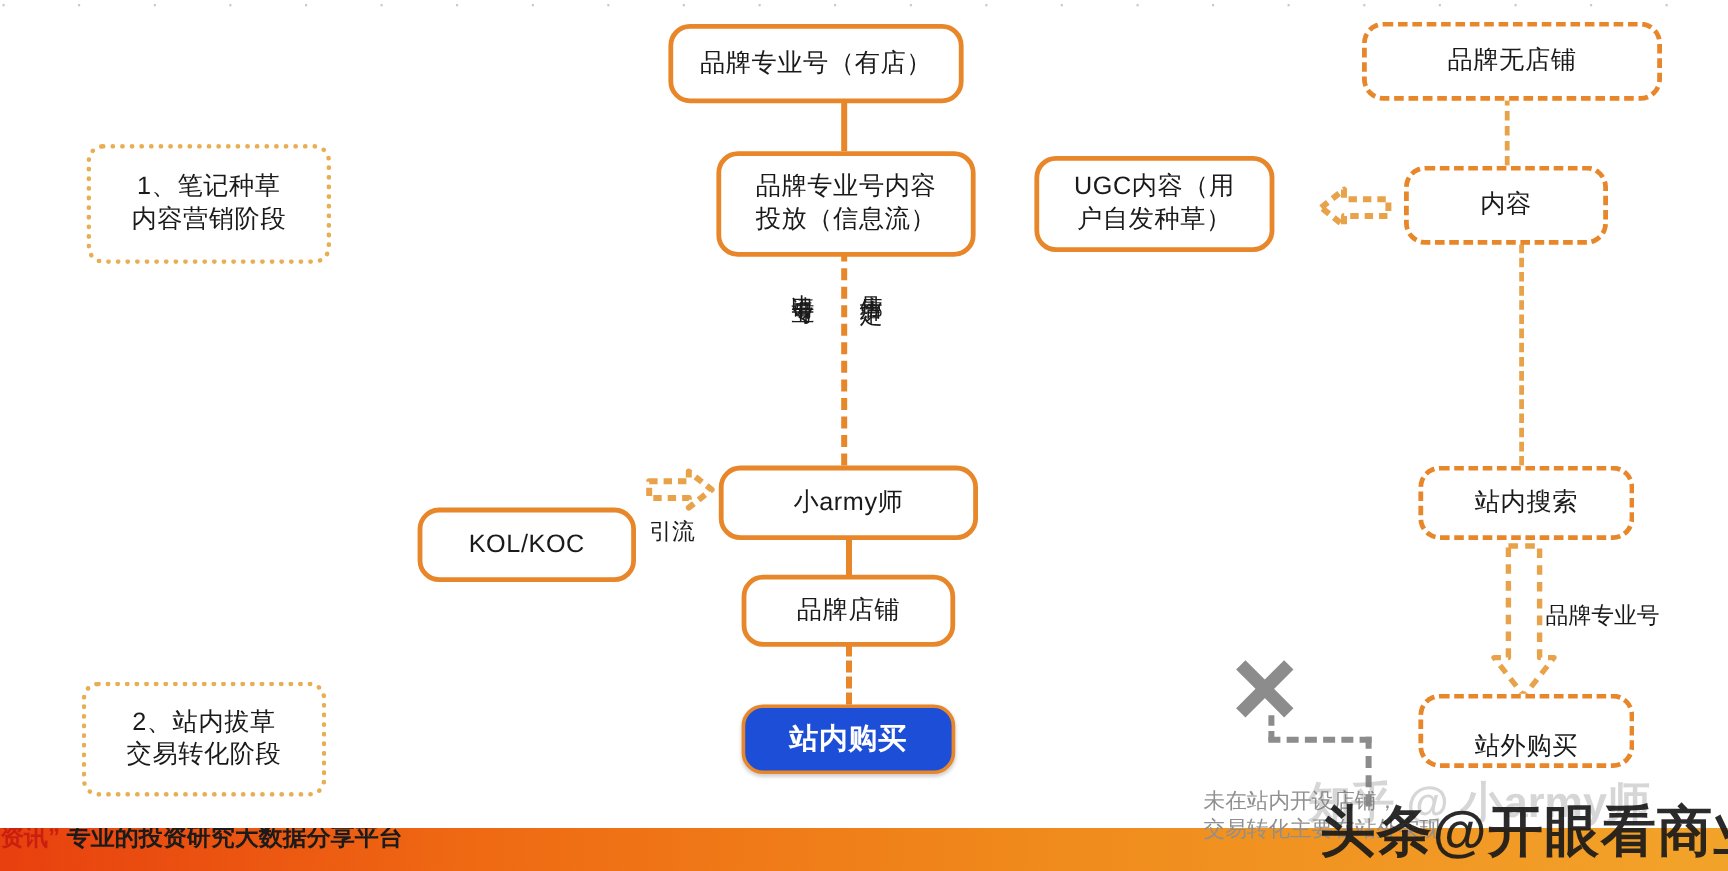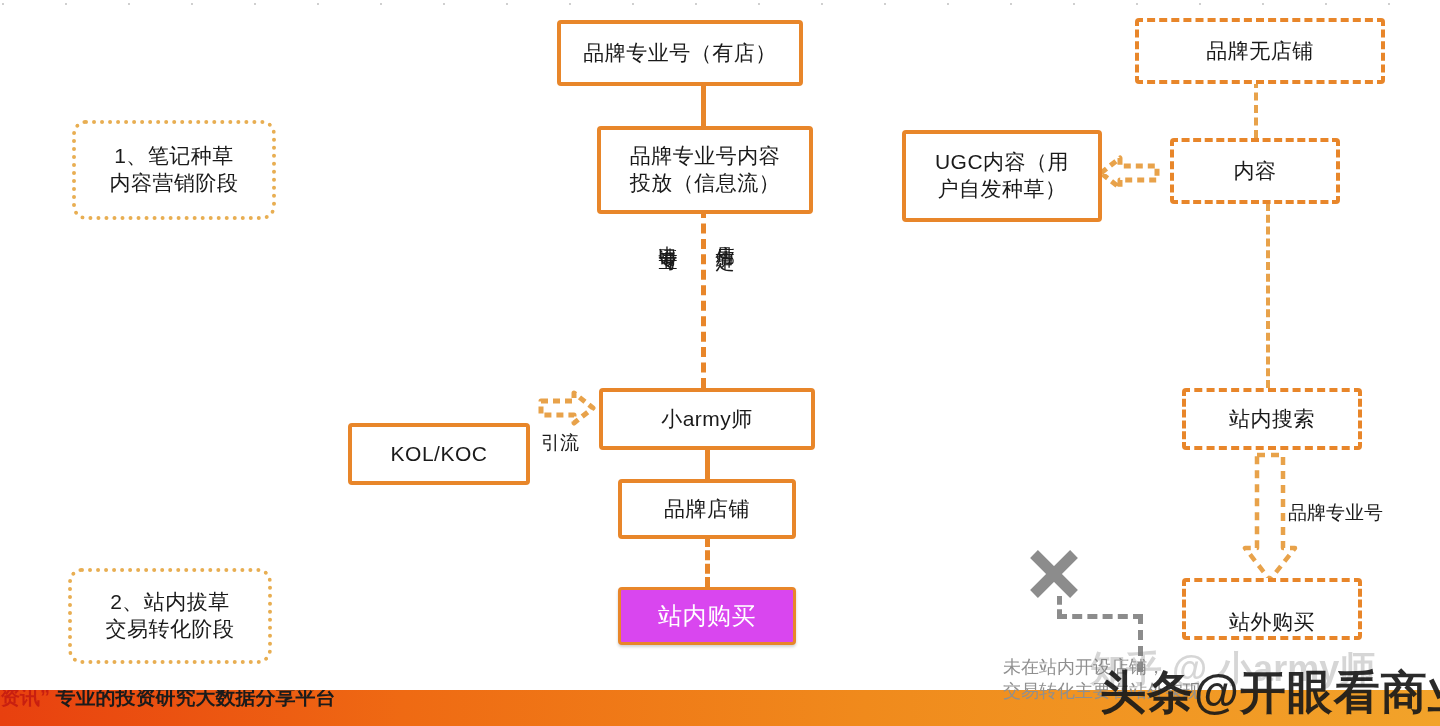--- a/index.html
+++ b/index.html
@@ -12,37 +12,37 @@
   #stage{ position:relative; width:1440px; height:726px; background:#fff; }
 
   
   .node{
     position:absolute;
     display:flex; align-items:center; justify-content:center; text-align:center;
     color:#1a1a1a;
     line-height:1.28;
     font-size:21px;
     letter-spacing:.5px;
-    border-radius:4px;
+    border-radius:18px;
     background:#ffffff;
     z-index:5;
   }
   .solid{ border:4px solid #E8862A; }
   .dashed{ border:4px dashed #E8862A; }
   .dotted-stage{
     border:4px dotted #E8AE52;
     border-radius:14px;
     color:#1a1a1a;
     font-size:21px;
   }
   .filled{
-    background:#d946ef;
+    background:#1d4ed8;
     border:3px solid #E8862A;
     color:#ffffff;
-    font-weight:400;
+    font-weight:700;
     font-size:24px;
     box-shadow:0 2px 3px rgba(0,0,0,.18);
   }
 
   
   .conn{ position:absolute; z-index:1; }
   .v-solid{ border-left:5px solid #E8862A; }
   .v-dash{ border-left:5px dashed #E8862A; }
   .v-dash-r{ border-left:4px dashed #E8A24A; }
   .h-dash-gray{ border-top:5px dashed #8c8c8c; }
@@ -150,21 +150,21 @@
     <span>1、笔记种草
 内容营销阶段</span>
   </div>
 
 
   <div class="node solid" style="left:597px; top:126px; width:216px; height:88px; white-space:pre-line;">
     <span>品牌专业号内容
 投放（信息流）</span>
   </div>
 
-  <div class="node solid" style="left:902px; top:130px; width:200px; height:92px; white-space:pre-line;">
+  <div class="node solid" style="left:862px; top:130px; width:200px; height:80px; white-space:pre-line;">
     <span>UGC内容（用
 户自发种草）</span>
   </div>
 
   <div class="node dashed" style="left:1170px; top:138px; width:170px; height:66px;">
     <span>内容</span>
   </div>
 
   <div class="blockarrow" style="left:1098px; top:152px; width:62px; height:42px;">
     <svg width="62" height="42" viewBox="0 0 62 42">

